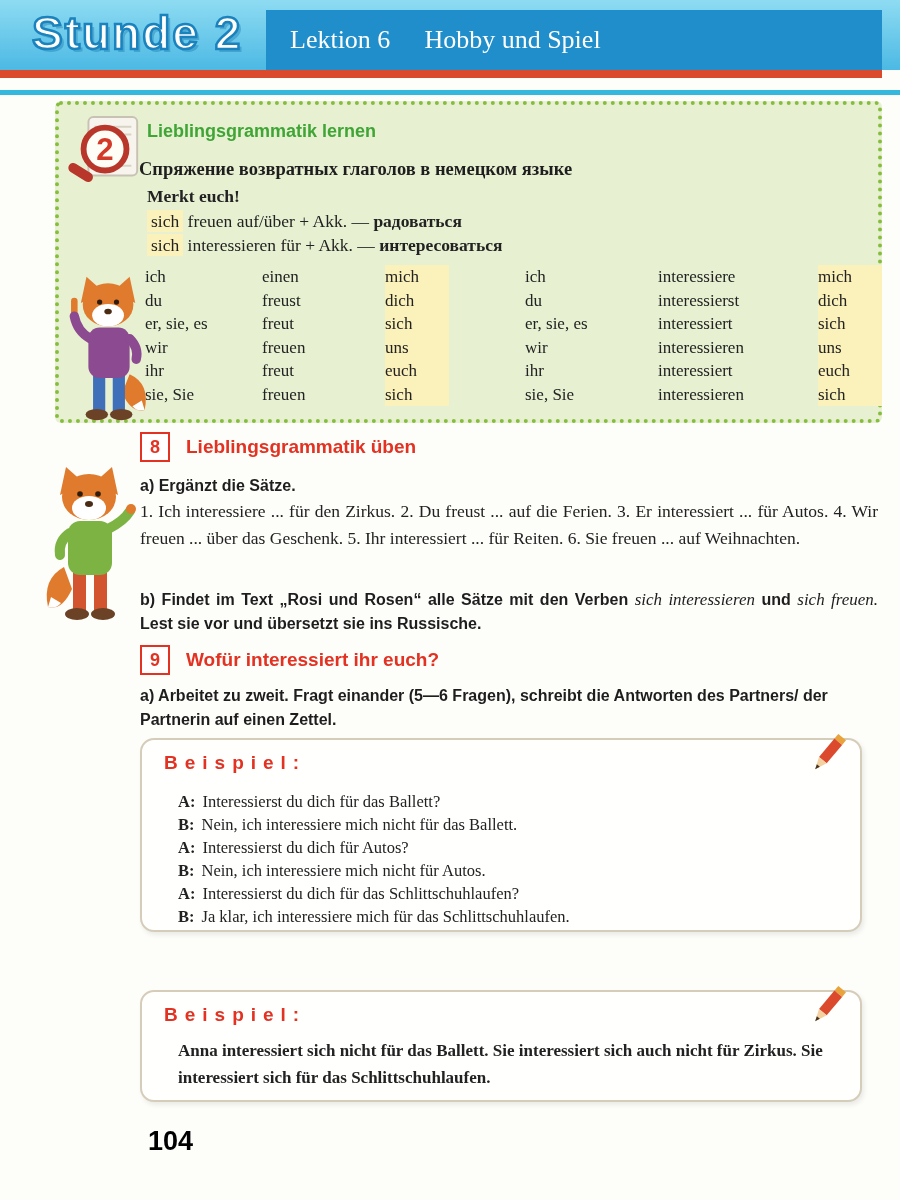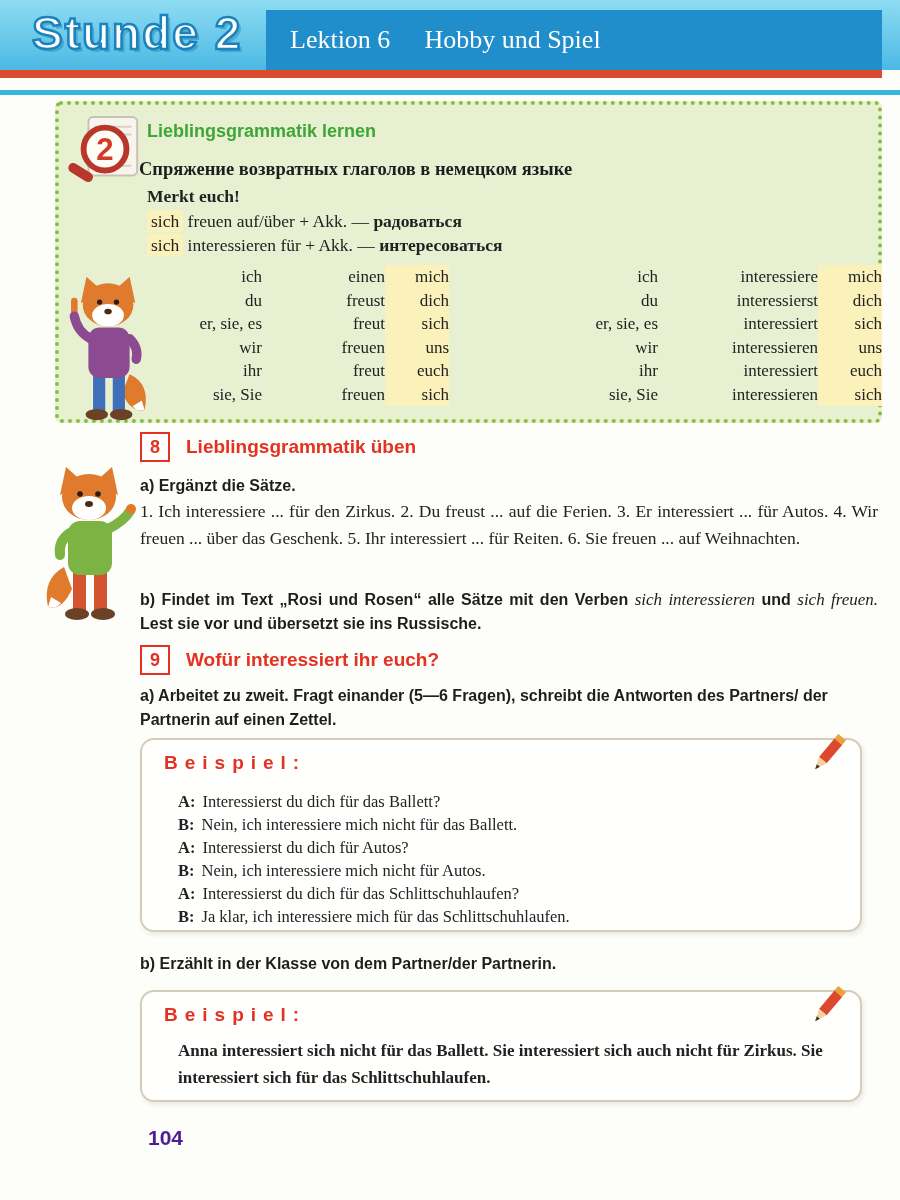--- a/index.html
+++ b/index.html
@@ -27,21 +27,21 @@
   .grammar-title { position:absolute; left:88px; top:16px;
     font-family:"Liberation Sans", sans-serif; font-weight:bold; font-size:18px; color:#3fa535; }
   .grammar-rule-heading { position:absolute; left:80px; top:54px;
     font-weight:bold; font-size:18.5px; color:#1e1e1e; }
   .merkt { position:absolute; left:88px; top:81px; font-weight:bold; font-size:17.5px; }
   .rule-line { position:absolute; left:88px; font-size:17.5px; }
   .rule-1 { top:106px; } .rule-2 { top:130px; }
   .hl { background:#fbf1ba; }
   .rule-line .hl { padding:1px 4px; }
   .rule-ru { font-weight:bold; }
-  .conj-table { position:absolute; left:86px; top:160px; width:740px; font-size:17px;text-align:right; }
+  .conj-table { position:absolute; left:86px; top:160px; width:740px; font-size:17px; }
   .conj-row { display:grid; grid-template-columns:117px 123px 64px 76px 133px 160px 64px;
     line-height:23.5px; }
   .cc { white-space:nowrap; }
   .cc.hl { padding-left:0; }
   .fox1 { position:absolute; left:2px; top:168px; width:96px; height:150px; }
 
   
   .ex-header { position:absolute; left:140px; display:flex; align-items:center; }
   .ex8-header { top:432px; } .ex9-header { top:645px; }
   .num-box { width:30px; height:30px; border:2px solid #e33122; color:#e33122;
@@ -69,21 +69,21 @@
     font-family:"Liberation Sans", sans-serif; font-weight:bold; font-size:19px;
     color:#e33122; letter-spacing:7px; }
   .pencil { position:absolute; right:8px; top:-10px; width:48px; height:48px; }
   .dialog { position:absolute; left:36px; top:50px; font-size:16.5px; }
   .dlg-line { line-height:23px; }
   .spk { font-weight:bold; margin-right:7px; }
   .beispiel2-text { position:absolute; left:36px; top:46px; width:662px;
     font-weight:bold; font-size:17px; line-height:26.5px; }
 
   .page-number { position:absolute; left:148px; top:1126px;
-    font-family:"Liberation Sans", sans-serif; font-weight:bold; font-size:21px; color:#4c1d95; }
+    font-family:"Liberation Sans", sans-serif; font-weight:bold; font-size:27px; color:#000000; }
 </style>
 </head>
 <body>
 
 <div class="page">
 
   <div class="header">
     <div class="stunde-text">Stunde 2</div>
     <div class="lektion-zone">
       <span class="lektion-num">Lektion 6</span>
@@ -256,21 +256,20 @@
       </div>
       <div class="dlg-line">
         <span class="spk">A:</span><span>Interessierst du dich für das Schlittschuhlaufen?</span>
       </div>
       <div class="dlg-line">
         <span class="spk">B:</span><span>Ja klar, ich interessiere mich für das Schlittschuhlaufen.</span>
       </div>
     </div>
   </div>
 
-  <div class="sans-bold task-b9">b) Erzählt in der Klasse von dem Partner/der Partnerin.</div>
 
   <div class="beispiel-box box2">
     <div class="beispiel-label">Beispiel:</div>
     <svg class="pencil" viewBox="0 0 48 48">
       <g transform="rotate(40 24 24)">
         <rect x="19" y="2" width="10" height="6" fill="#e8a33c"></rect>
         <rect x="19" y="8" width="10" height="24" fill="#dc4a2d"></rect>
         <polygon points="19,32 29,32 24,44" fill="#f3d1a0"></polygon>
         <polygon points="22,39 26,39 24,44" fill="#45321f"></polygon>
       </g>

